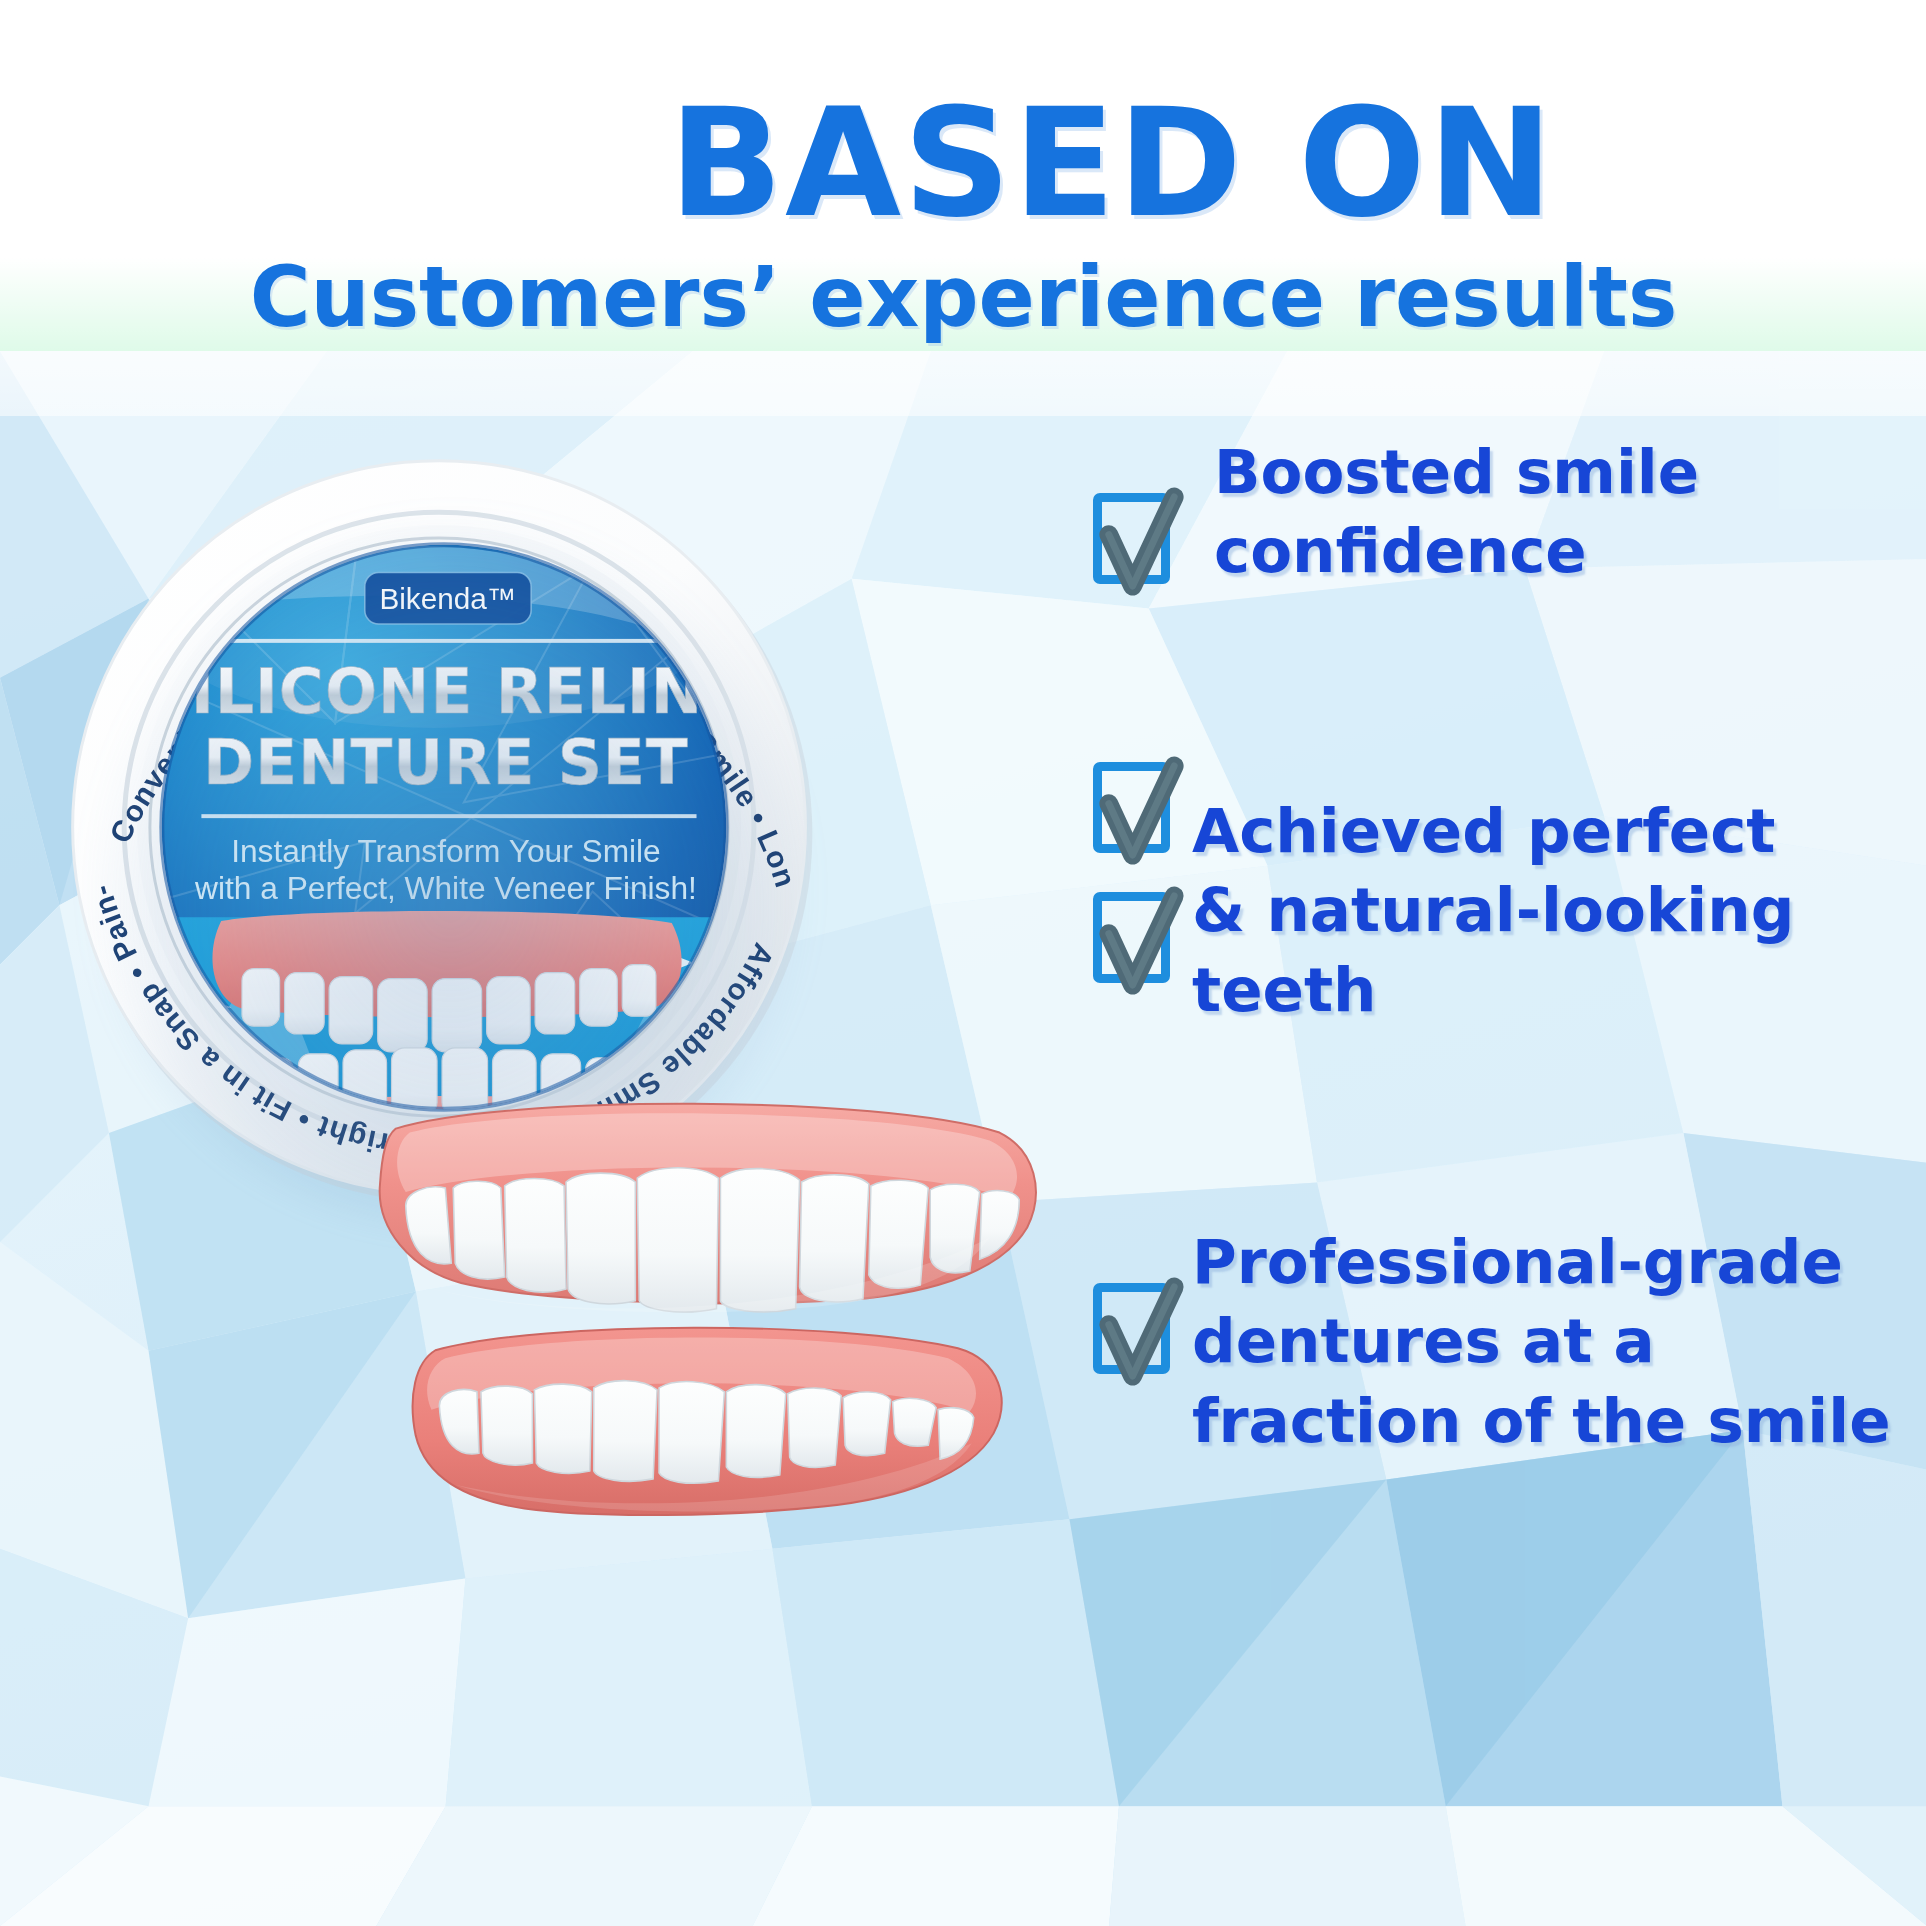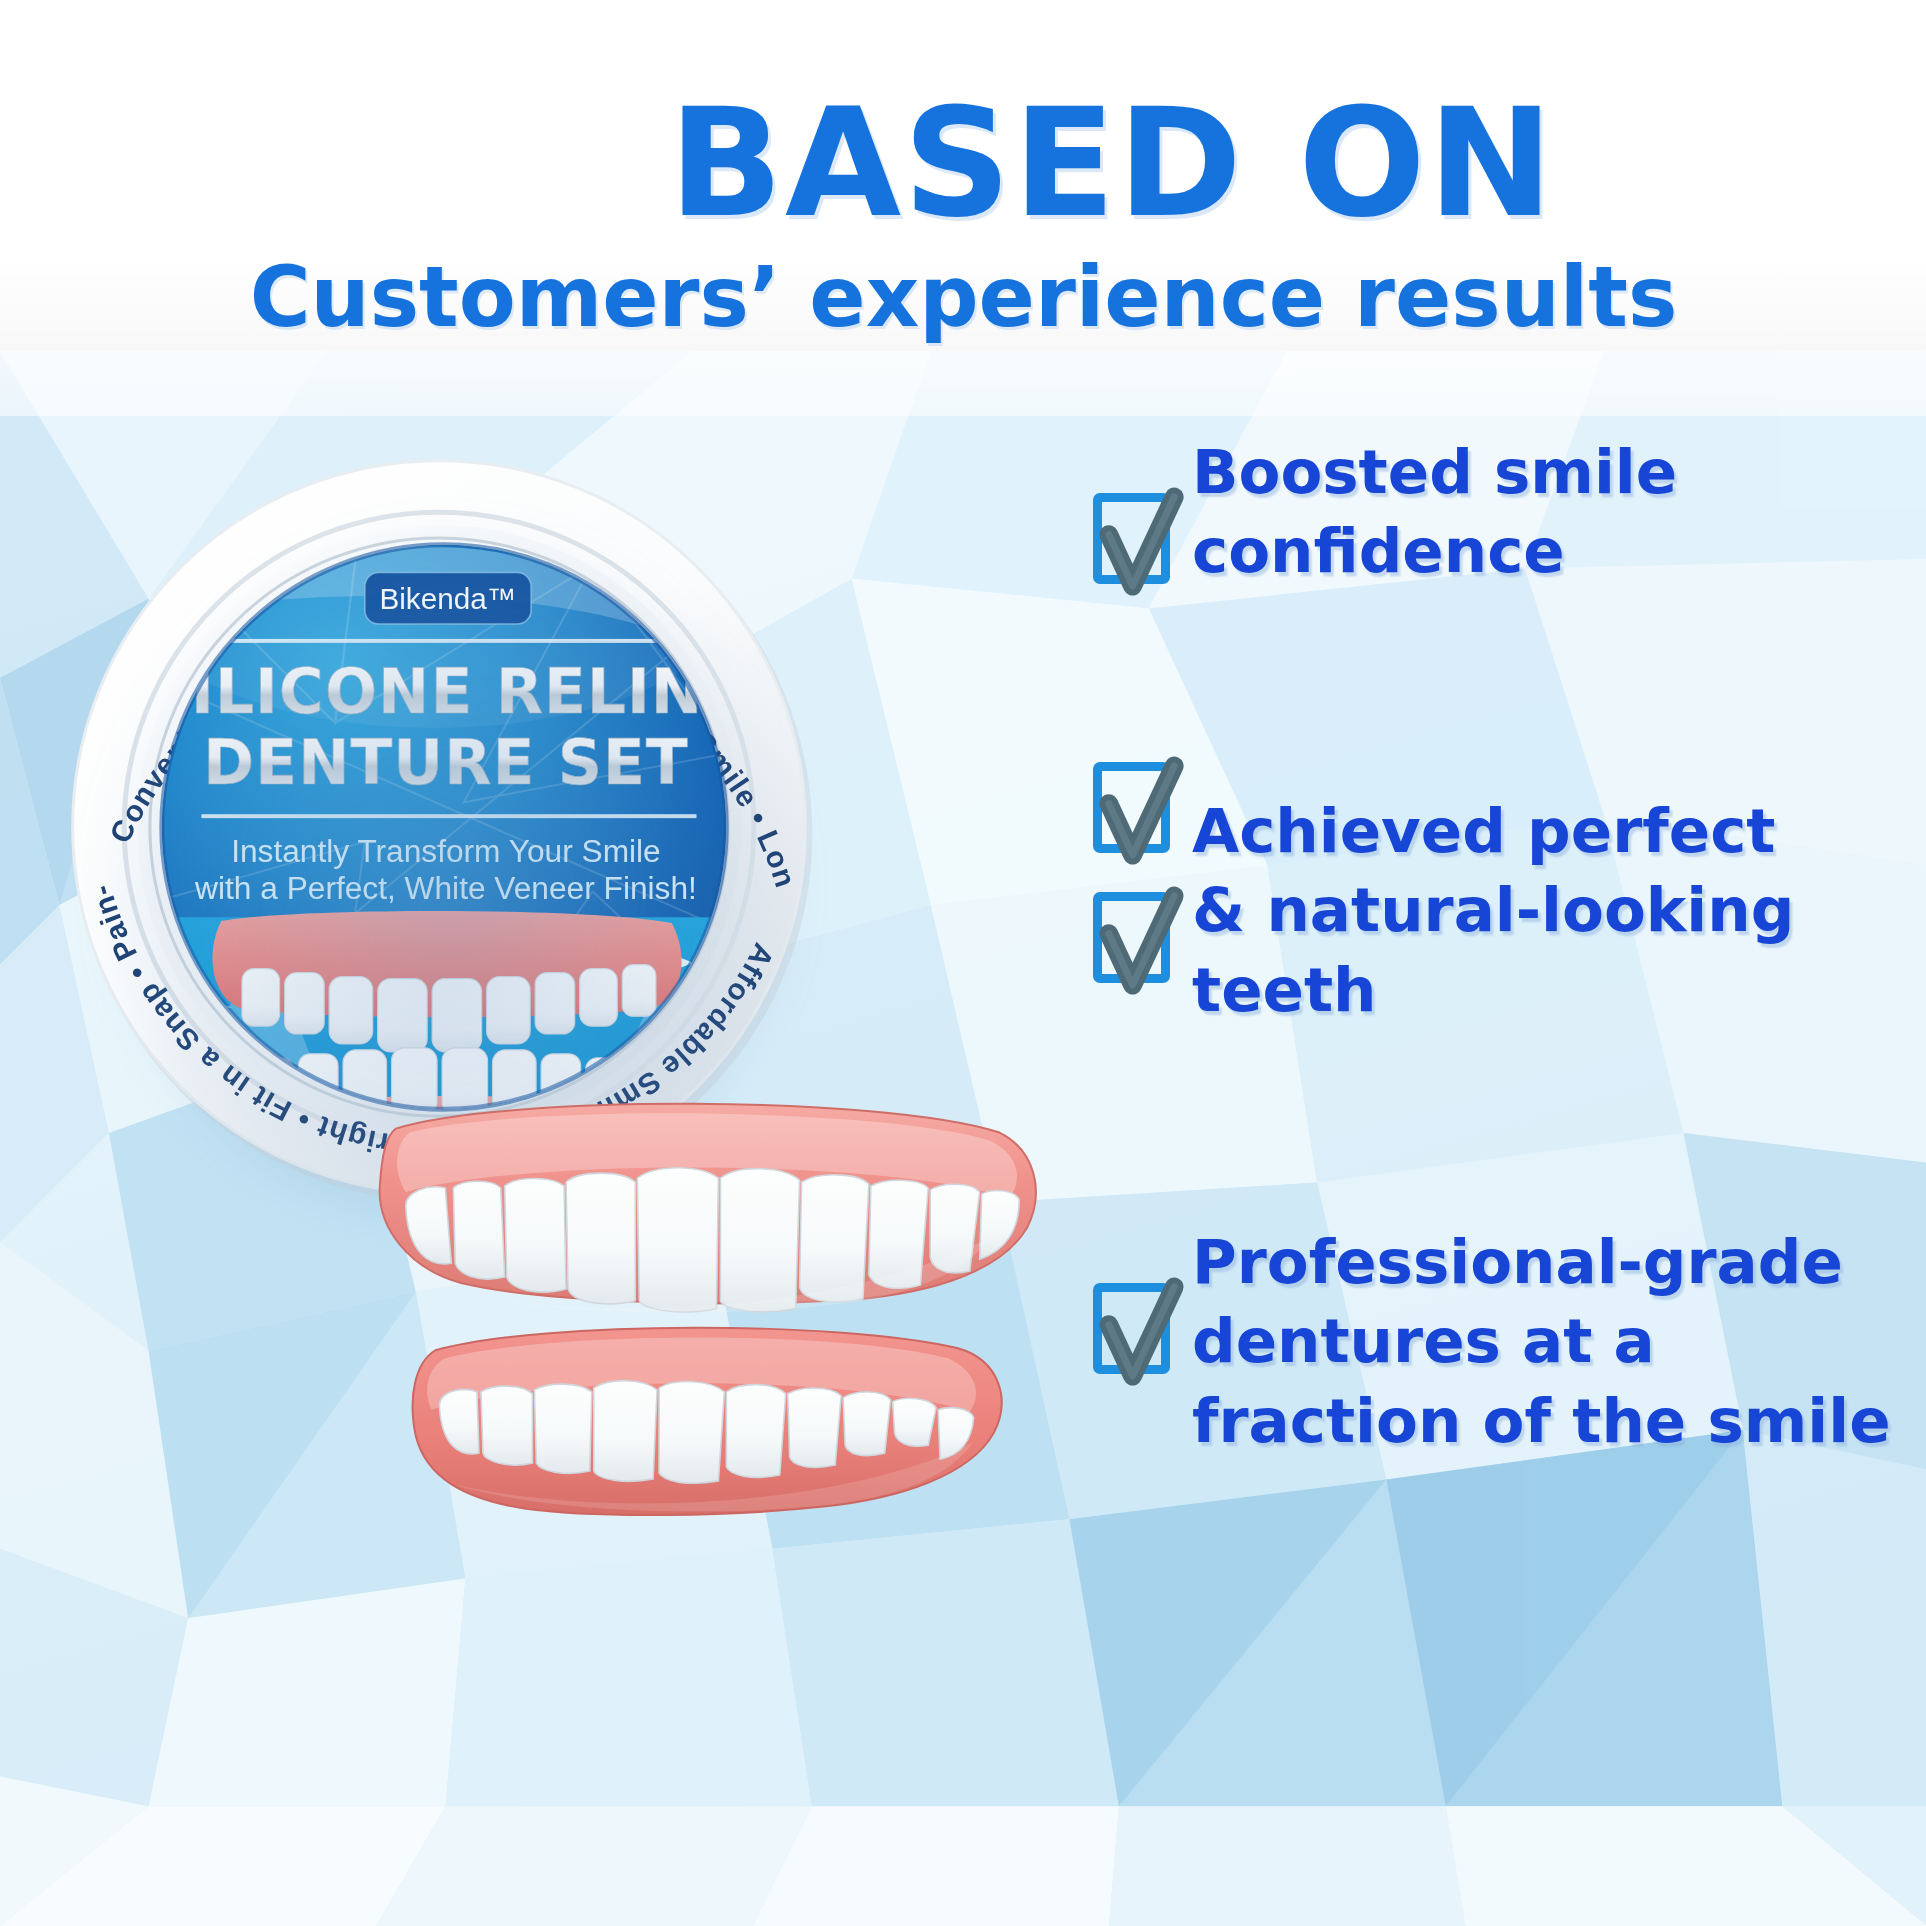--- a/index.html
+++ b/index.html
@@ -6,21 +6,21 @@
     margin: 0; padding: 0;
     width: 1927px; height: 1927px;
     overflow: hidden;
     background: #ffffff;
     font-family: "Liberation Sans", sans-serif;
   }
   #stage {
     position: relative;
     width: 1927px; height: 1927px;
     overflow: hidden;
-    background: #e5e5e5;
+    background: #86efac;
   }
 
   
   #bg-poly {
     position: absolute;
     left: 0; top: 351px;
     width: 1927px; height: 1575px;
   }
   #bg-top-fade {
     position: absolute;
@@ -100,21 +100,21 @@
   .check-text {
     font-family: "DejaVu Sans", sans-serif;
     font-weight: 700;
     font-size: 61px;
     line-height: 1.30;
     color: #1746d6;
     text-shadow: 3px 4px 2px rgba(140,175,220,0.45);
     margin-left: 10px;
     white-space: pre-line;
   }
-  .r1 { left: 0;   top: -71px;  }
+  .r1 { left: 0;   top: -71px; gap: 22px;  }
   .r2 { left: 0;   top: 198px; }
   .r3 { left: 0;   top: 328px; }
   .r4 { left: 0;   top: 719px; }
   .r1 .check-text { margin-top: -51px; }
   .r3 .check-text { margin-top: -91px; }
   .r4 .check-text { margin-top: -51px; }
 </style>
 </head>
 <body>
 

